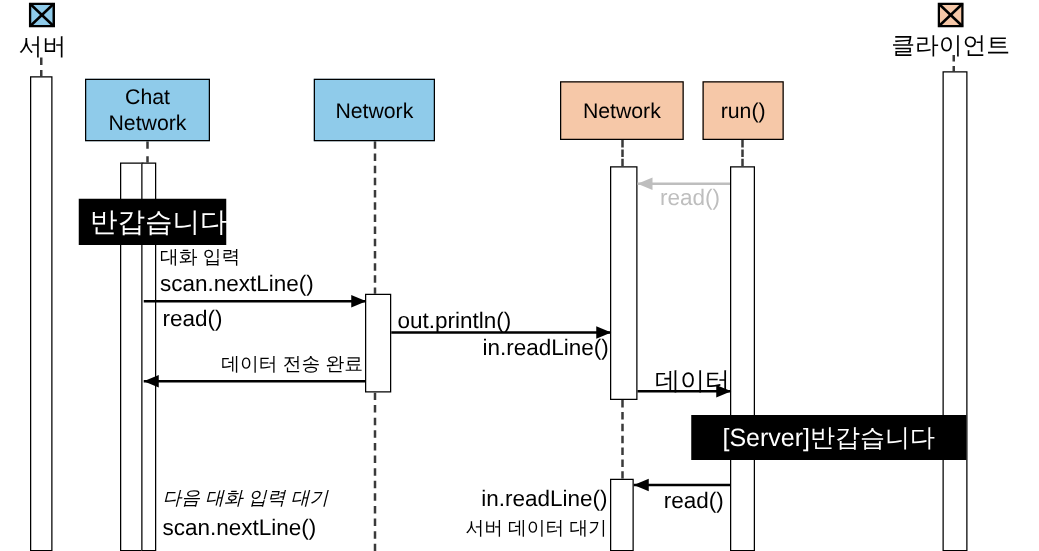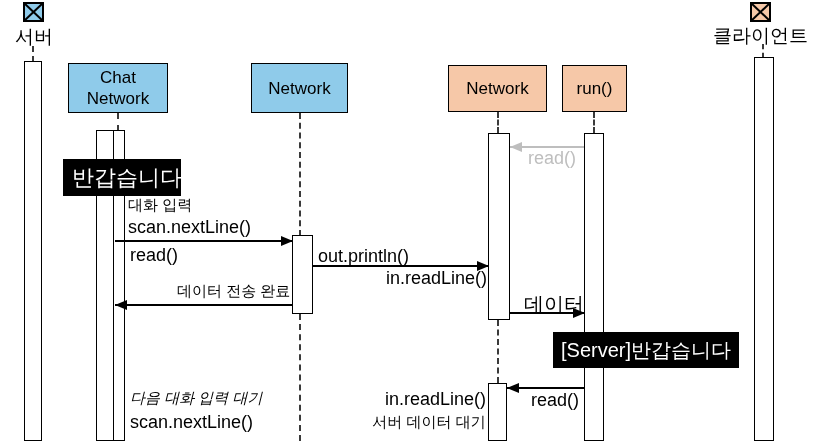--- a/index.html
+++ b/index.html
@@ -108,17 +108,17 @@
   <div class="lbl code z6" style="left:531px;top:390px;">read()</div>
 
   <div class="lbl kr z6" style="left:130px;top:389px;font-style:italic;">다음 대화 입력 대기</div>
   <div class="lbl code z6" style="left:130px;top:412px;">scan.nextLine()</div>
   <div class="lbl code z6" style="left:372px;top:389px;width:114px;text-align:right;">in.readLine()</div>
   <div class="lbl kr z6" style="left:372px;top:413px;width:114px;text-align:center;">서버 데이터 대기</div>
 
   <div class="note" style="left:63px;top:159px;width:118px;height:37px;font-size:22px;padding-left:9px;box-sizing:border-box;">
     <span>반갑습니다</span>
   </div>
-  <div class="note" style="left:553px;top:332px;width:186px;height:36px;font-size:20px;justify-content:center;">
+  <div class="note" style="left:553px;top:332px;width:220px;height:36px;font-size:20px;justify-content:center;">
     <span>[Server]반갑습니다</span>
   </div>
 
 </div>
 
 </body></html>

